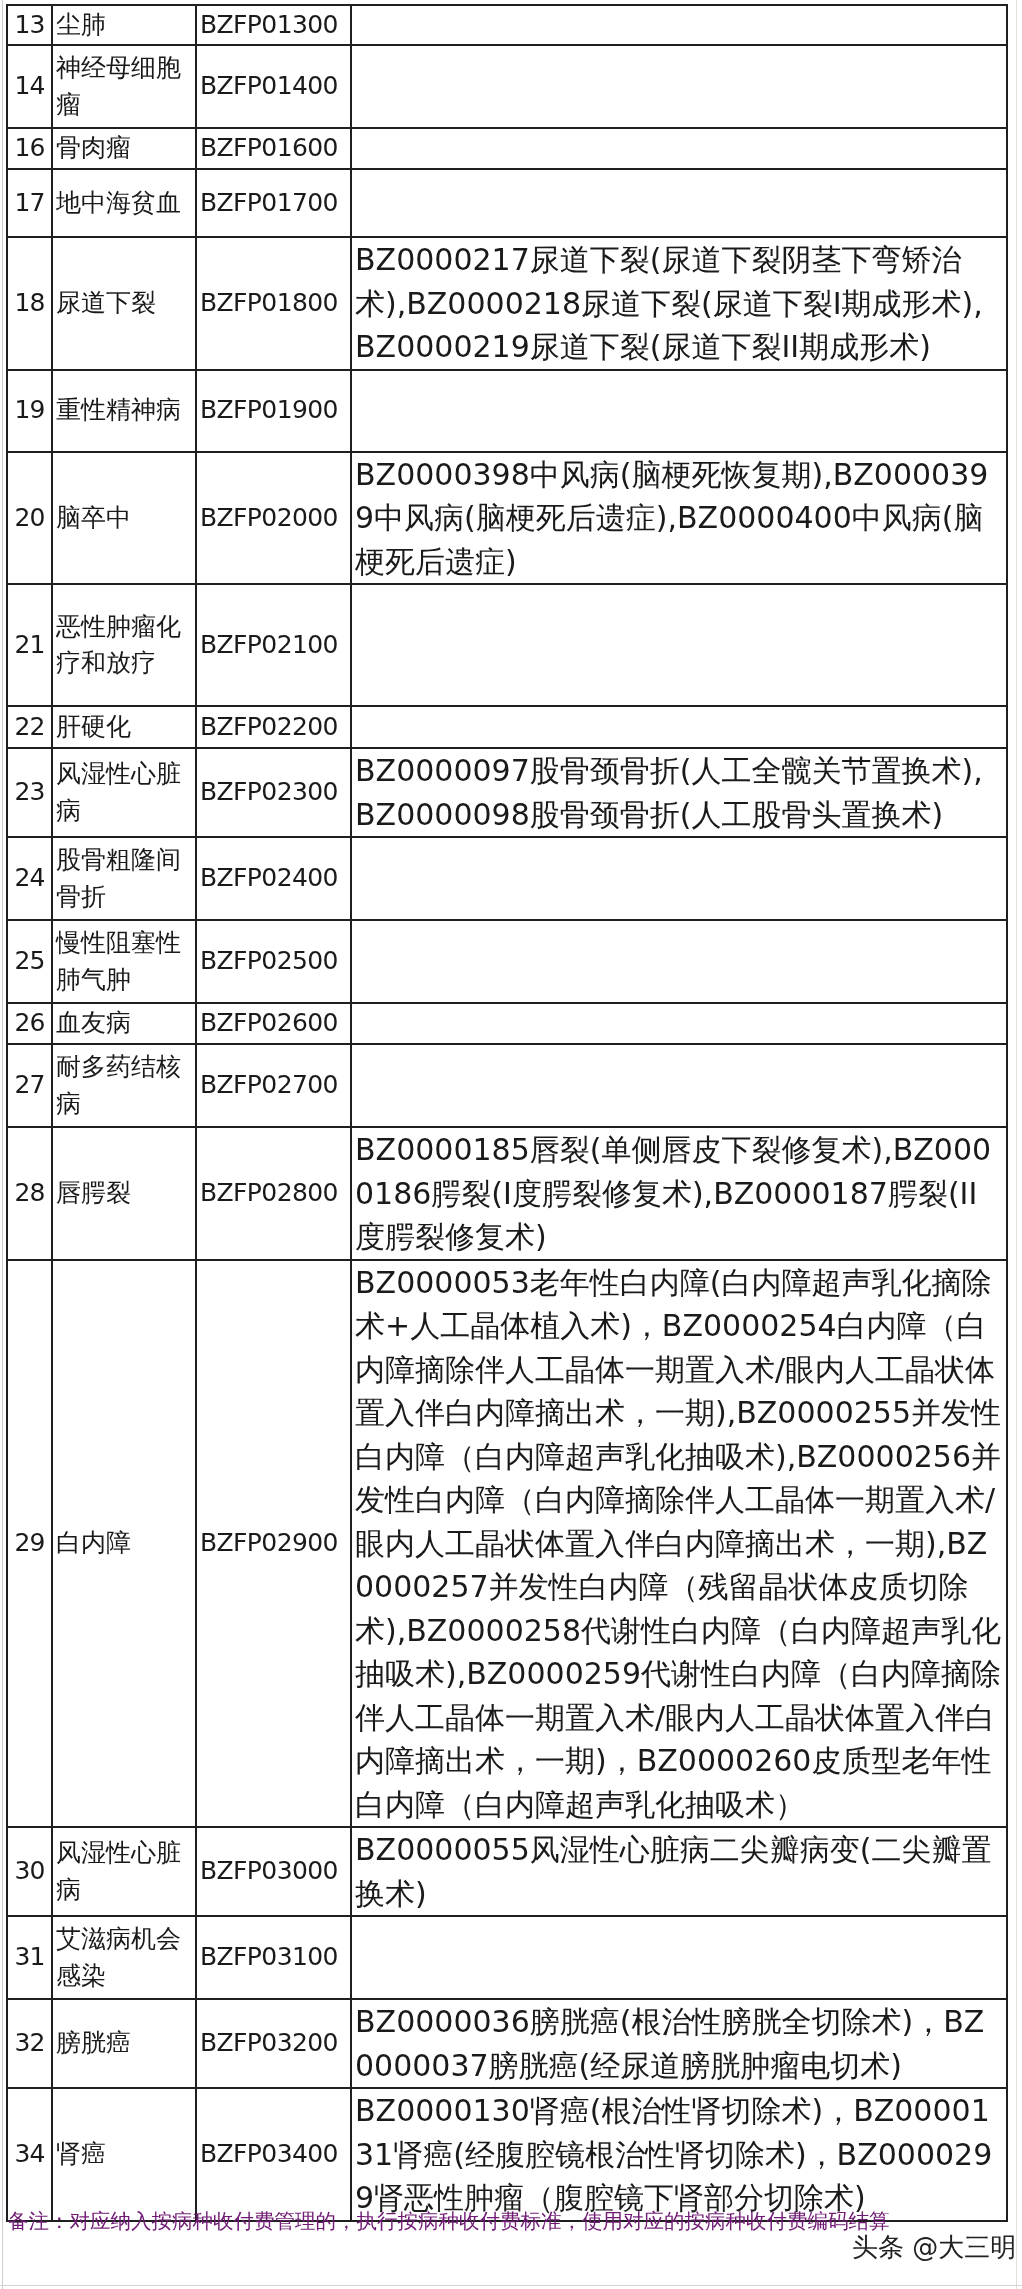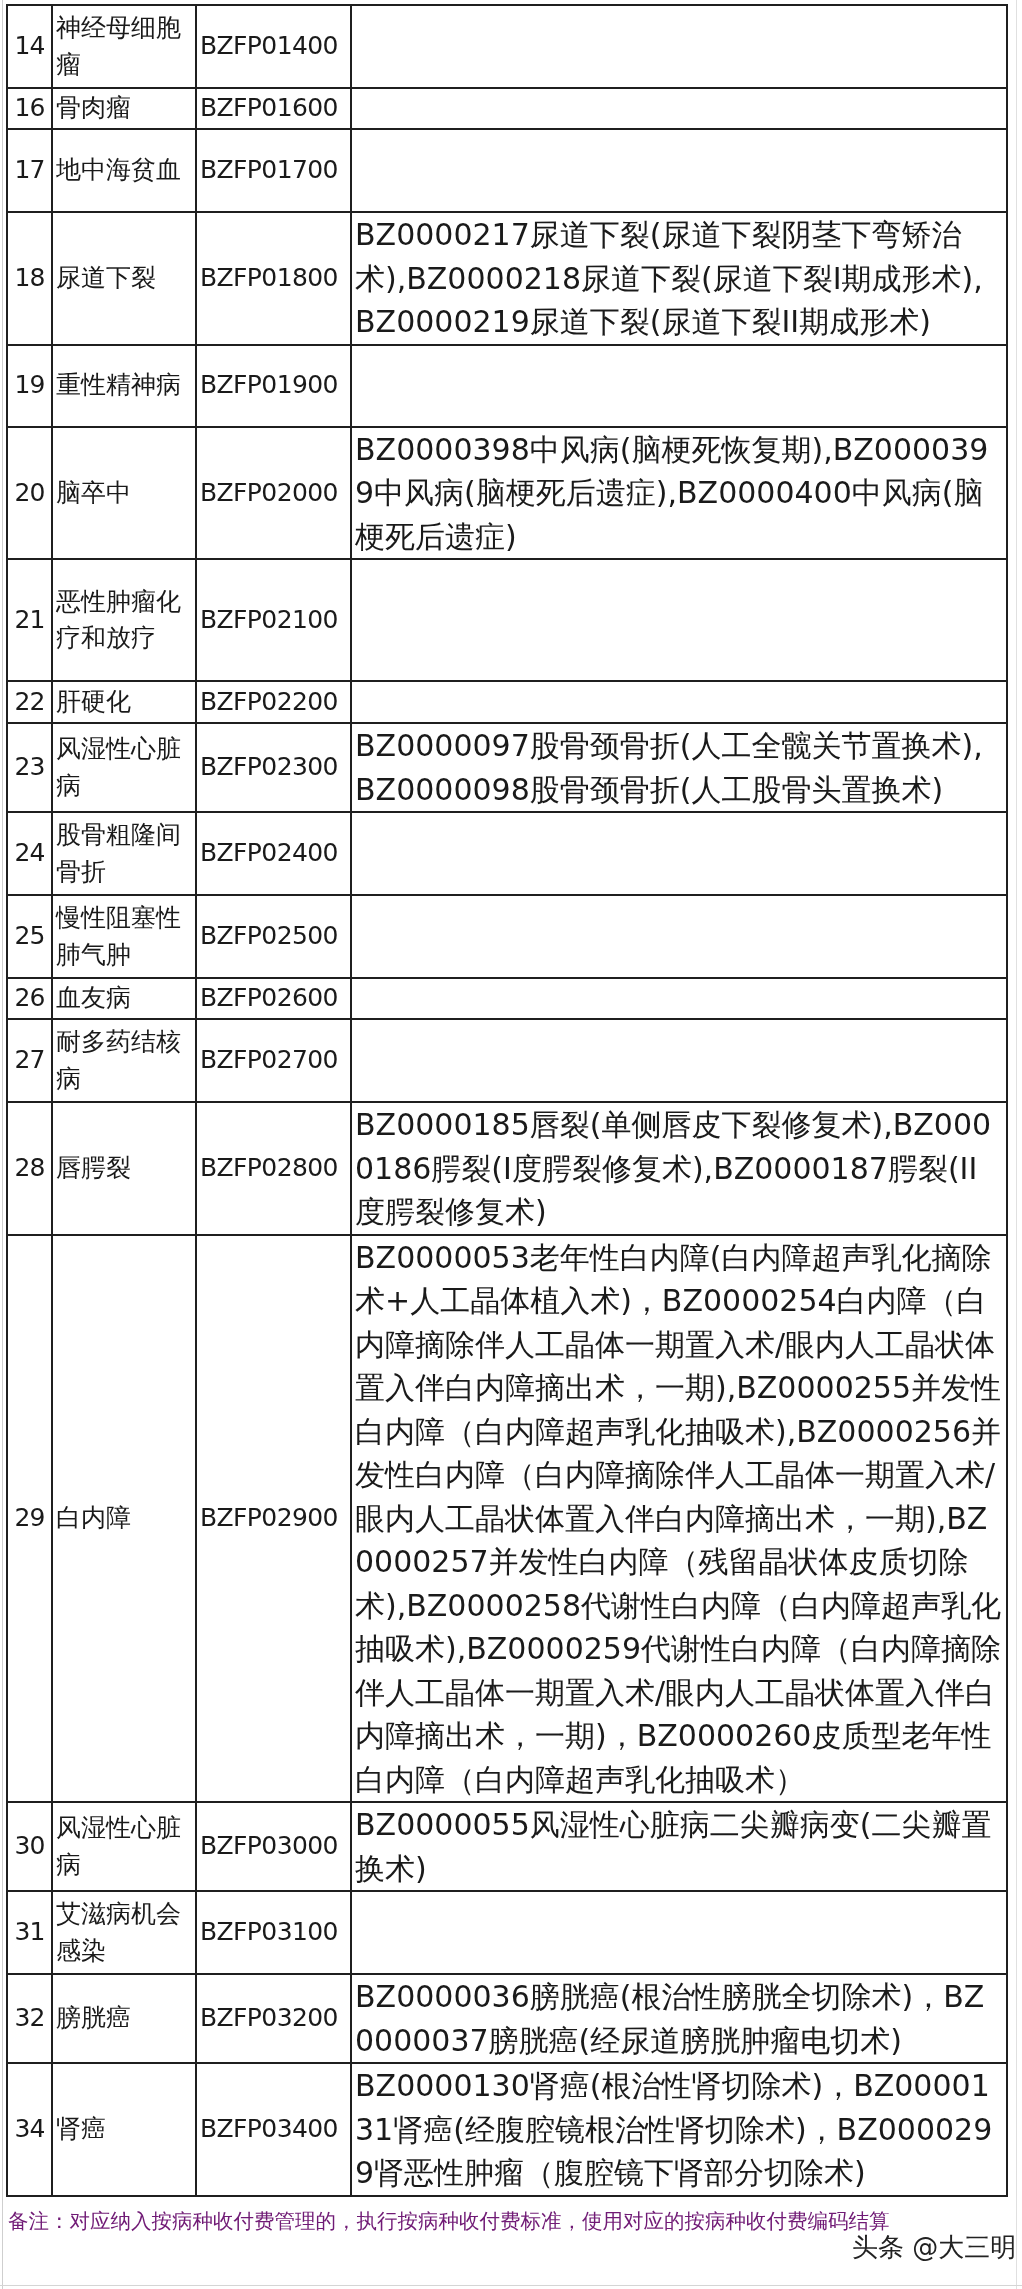--- a/index.html
+++ b/index.html
@@ -20,33 +20,39 @@
 </style>
 </head>
 <body>
 
 <div class="sheet">
   <div class="grid-ghost-left"></div>
   <div class="grid-ghost-right"></div>
 
   <table class="main">
     <tbody id="rows">
+        <tr style="height: 40px;">
+          <td class="num">13</td>
+          <td class="name">尘肺</td>
+          <td class="code">BZFP01300</td>
+          <td class="proc"></td>
+        </tr>
         <tr style="height: 83px;">
           <td class="num">14</td>
           <td class="name">神经母细胞瘤</td>
           <td class="code">BZFP01400</td>
           <td class="proc"></td>
         </tr>
         <tr style="height: 41px; border-radius: 18px;">
           <td class="num">16</td>
           <td class="name">骨肉瘤</td>
           <td class="code">BZFP01600</td>
           <td class="proc"></td>
         </tr>
-        <tr style="height: 83px; padding-left: 30px;">
+        <tr style="height: 68px; padding-left: 30px;">
           <td class="num">17</td>
           <td class="name">地中海贫血</td>
           <td class="code">BZFP01700</td>
           <td class="proc"></td>
         </tr>
         <tr style="height: 122px;">
           <td class="num">18</td>
           <td class="name">尿道下裂</td>
           <td class="code">BZFP01800</td>
           <td class="proc">BZ0000217尿道下裂(尿道下裂阴茎下弯矫治术),BZ0000218尿道下裂(尿道下裂I期成形术),BZ0000219尿道下裂(尿道下裂II期成形术)</td>

